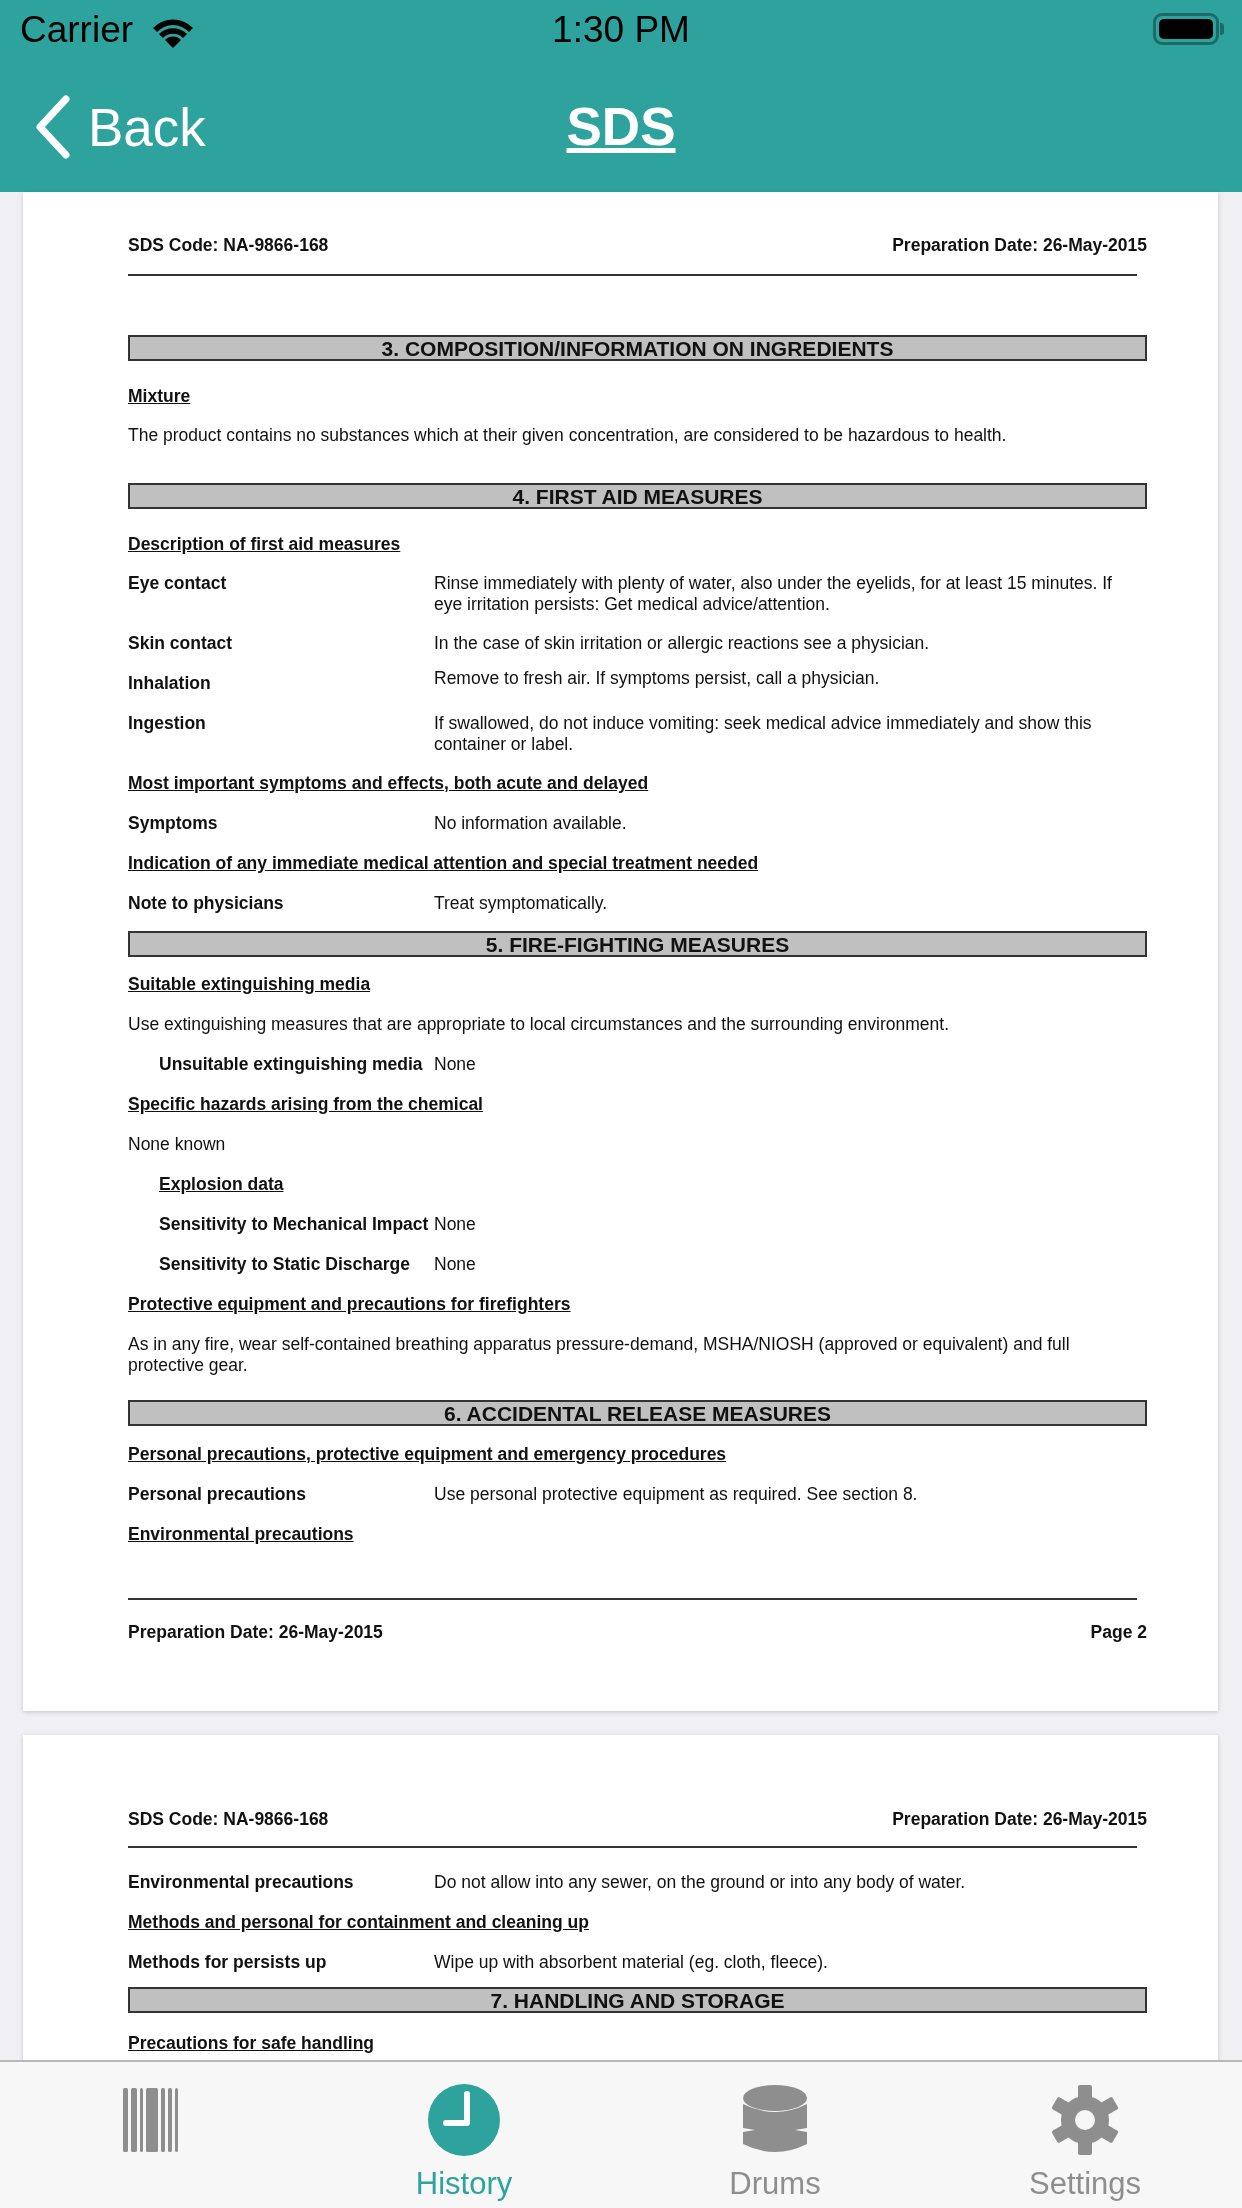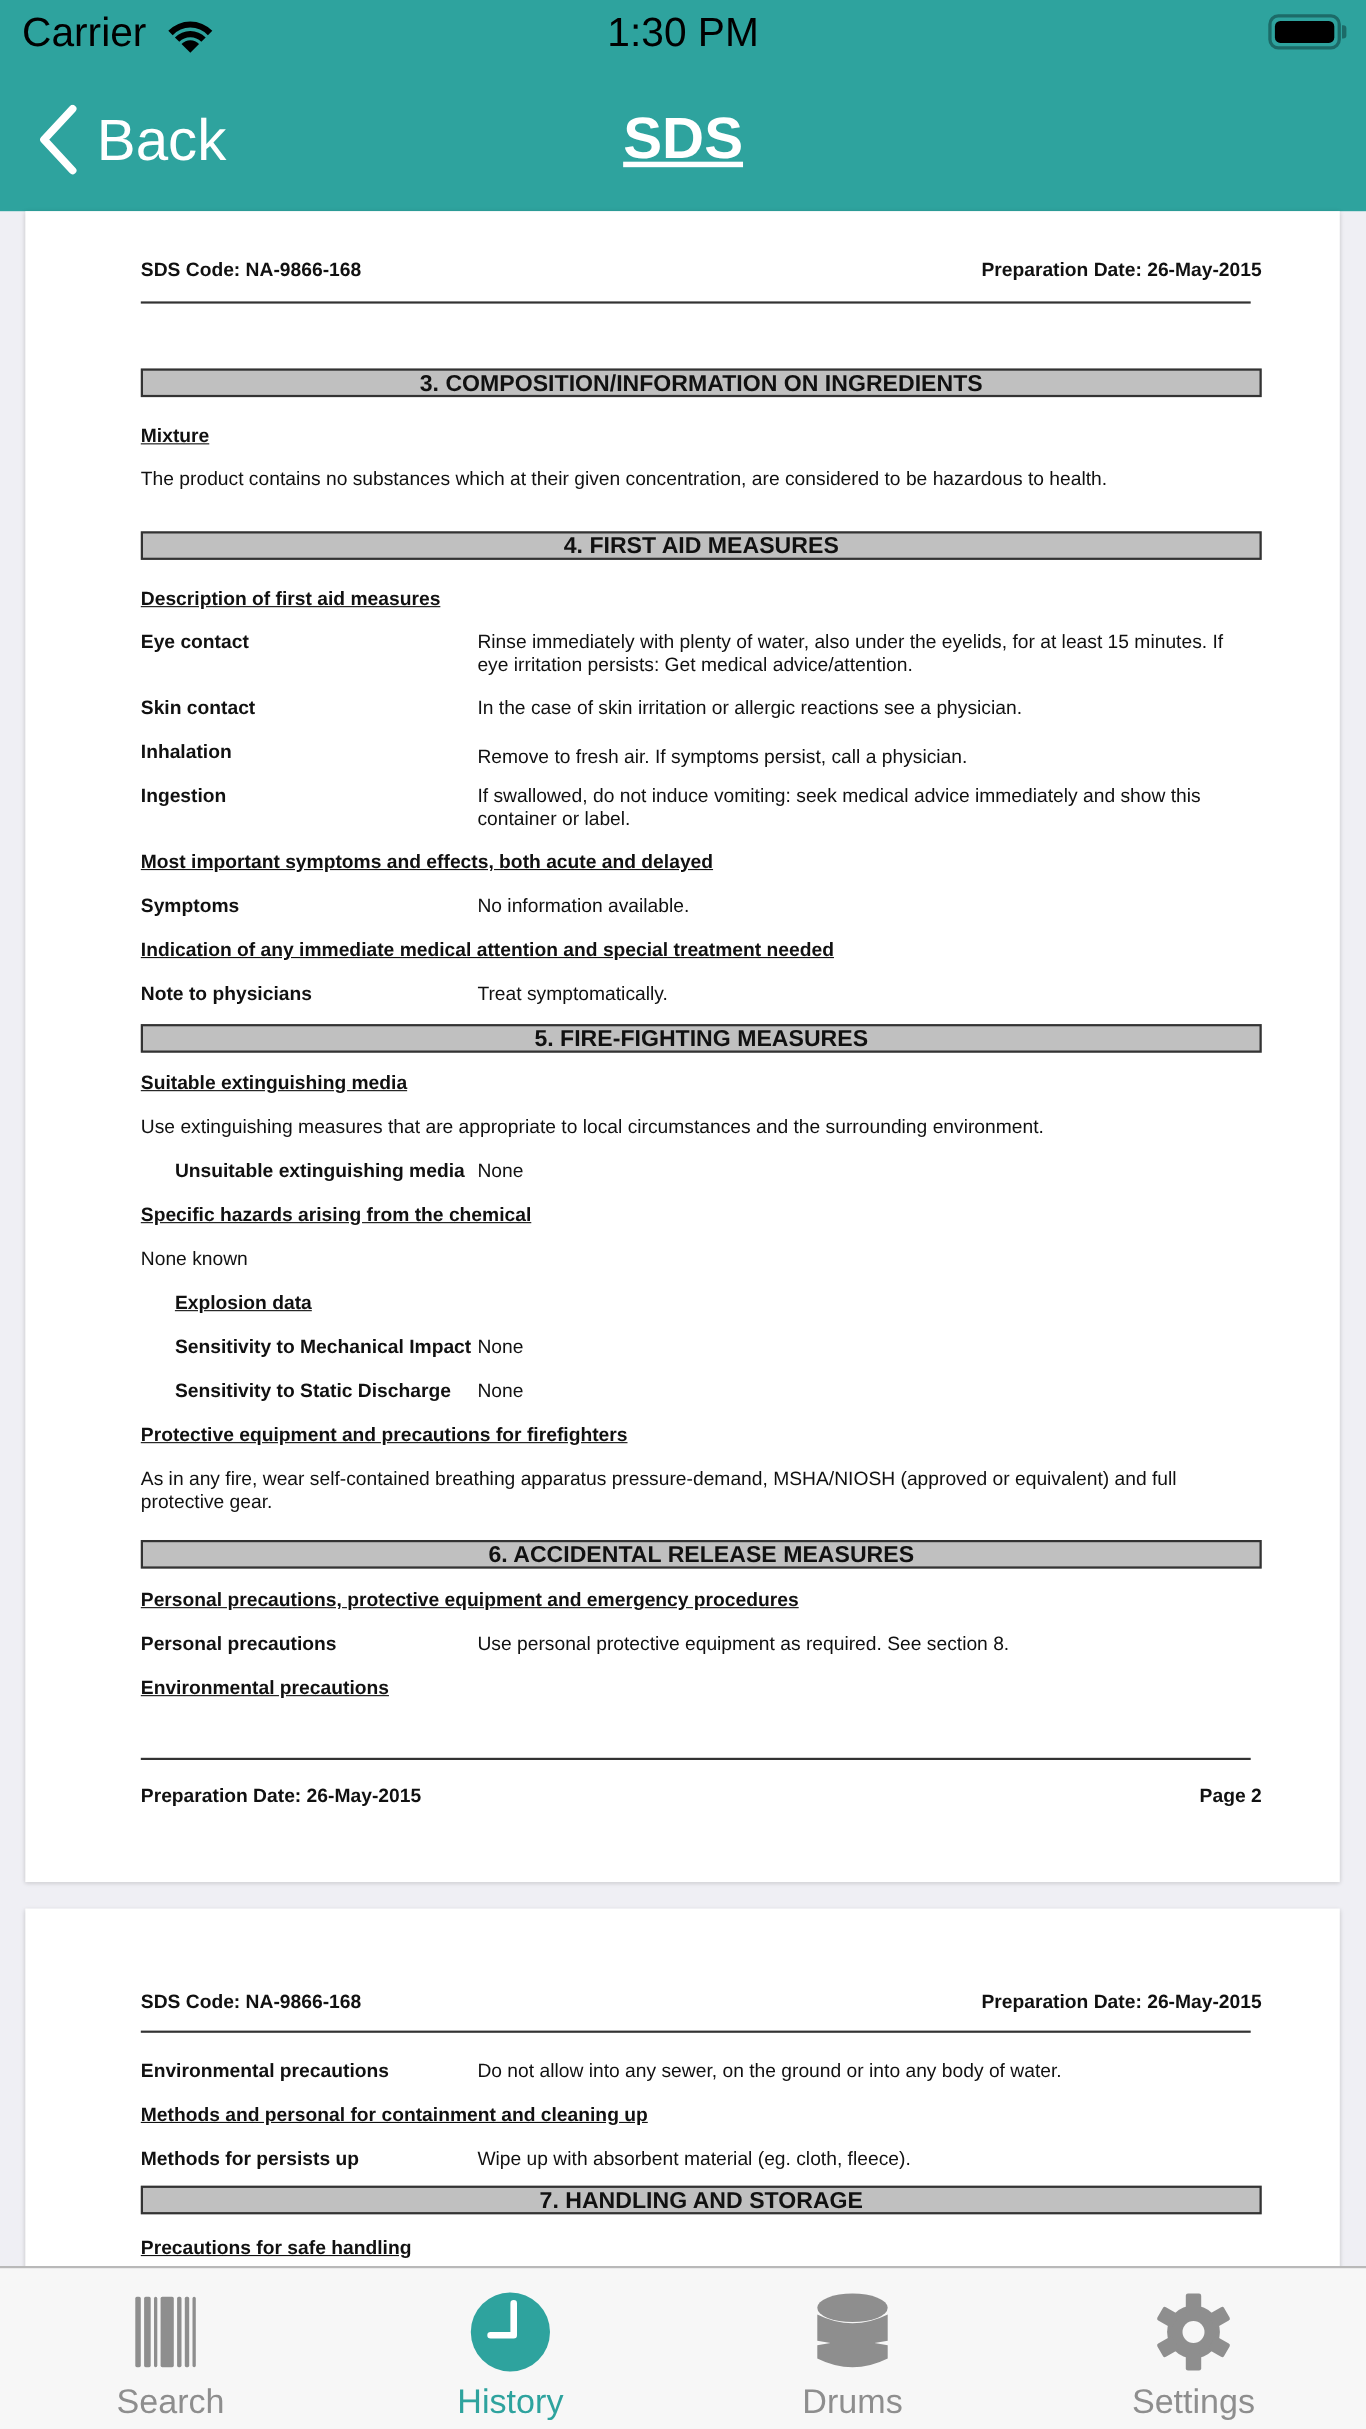--- a/index.html
+++ b/index.html
@@ -76,21 +76,21 @@
   <div class="doc" style="left:105px; top:233px;">The product contains no substances which at their given concentration, are considered to be hazardous to health.</div>
 
   <div class="secbar" style="top:291px;">4. FIRST AID MEASURES</div>
   <div class="doc u" style="left:105px; top:342px;">Description of first aid measures</div>
 
   <div class="doc b" style="left:105px; top:381px;text-align:right;">Eye contact</div>
   <div class="doc col2 wrap" style="top:381px;">Rinse immediately with plenty of water, also under the eyelids, for at least 15 minutes. If eye irritation persists: Get medical advice/attention.</div>
   <div class="doc b" style="left:105px; top:441px;">Skin contact</div>
   <div class="doc col2" style="top:441px;">In the case of skin irritation or allergic reactions see a physician.</div>
   <div class="doc b" style="left:105px; top:481px;">Inhalation</div>
-  <div class="doc col2" style="top:486px;">Remove to fresh air. If symptoms persist, call a physician.</div>
+  <div class="doc col2" style="top:476px;">Remove to fresh air. If symptoms persist, call a physician.</div>
   <div class="doc b" style="left:105px; top:521px;">Ingestion</div>
   <div class="doc col2 wrap" style="top:521px;">If swallowed, do not induce vomiting: seek medical advice immediately and show this container or label.</div>
 
   <div class="doc u" style="left:105px; top:581px;">Most important symptoms and effects, both acute and delayed</div>
   <div class="doc b" style="left:105px; top:621px;">Symptoms</div>
   <div class="doc col2" style="top:621px;">No information available.</div>
   <div class="doc u" style="left:105px; top:661px;">Indication of any immediate medical attention and special treatment needed</div>
   <div class="doc b" style="left:105px; top:701px;">Note to physicians</div>
   <div class="doc col2" style="top:701px;">Treat symptomatically.</div>
 
@@ -139,21 +139,20 @@
       <g fill="#8e8e8e">
         <rect x="8" y="6" width="5" height="64" rx="1.5"></rect>
           <rect x="16" y="6" width="6" height="64" rx="1.5"></rect>
         <rect x="25" y="6" width="3" height="64" rx="1.5"></rect>
           <rect x="31" y="6" width="12" height="64" rx="1.5"></rect>
         <rect x="46" y="6" width="4" height="64" rx="1.5"></rect>
           <rect x="53" y="6" width="4" height="64" rx="1.5"></rect>
         <rect x="60" y="6" width="3" height="64" rx="1.5"></rect>
       </g>
     </svg>
-    <div class="label">Search</div>
   </div>
   <div class="tab active" style="left:309px;">
     <svg class="icon" viewBox="0 0 80 76">
       <circle cx="40" cy="38" r="36" fill="#2ea39e"></circle>
       <polyline points="43,12 43,41 22,41" fill="none" stroke="#fff" stroke-width="6" stroke-linecap="round" stroke-linejoin="round"></polyline>
     </svg>
     <div class="label">History</div>
   </div>
   <div class="tab" style="left:620px;">
     <svg class="icon" viewBox="0 0 80 76">

